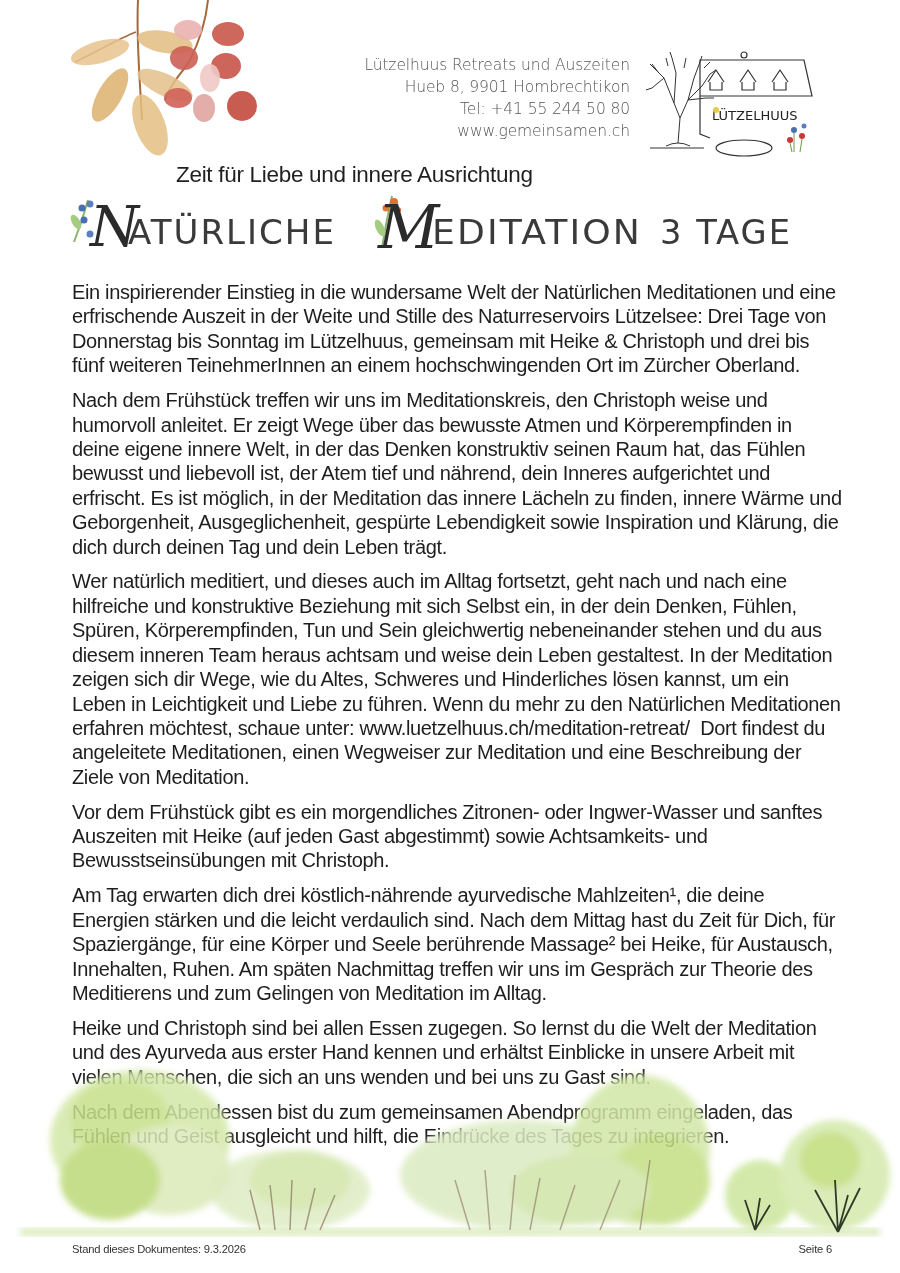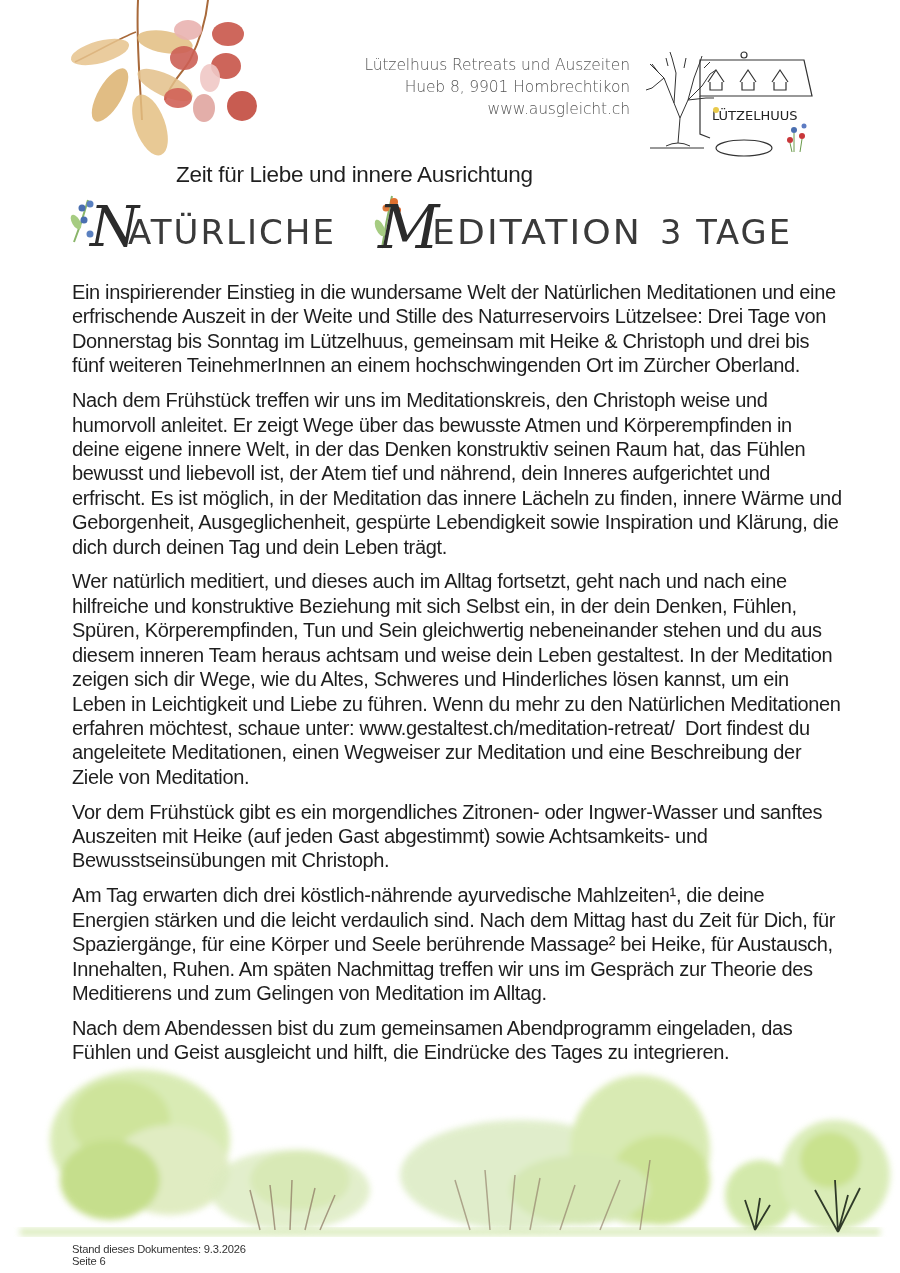--- a/index.html
+++ b/index.html
@@ -21,21 +21,21 @@
   .title { position: absolute; left: 70px; top: 192px; height: 64px; width: 740px; }
   .title-text { position: absolute; left: 0; top: 0; width: 740px; height: 64px; }
 
   .body-text { position: absolute; left: 72px; top: 280px; width: 770px;
                font-size: 20px; line-height: 24.4px; color: #1e1e1e; letter-spacing: -0.35px; }
   .body-text p { margin: 0 0 10.5px 0; }
 
   .landscape { position: absolute; left: 0; top: 1060px; width: 900px; height: 180px; }
 
   .footer { position: absolute; left: 72px; top: 1243px; width: 760px; font-size: 11.2px;
-            color: #333; display: flex; justify-content: space-between; letter-spacing: -0.2px; flex-direction: column; }
+            color: #333; display: flex; justify-content: space-between; letter-spacing: -0.2px; }
 </style>
 </head>
 <body>
 
 <svg class="leaves" viewBox="0 0 210 160">
   <path d="M78 0 C 76 40, 80 80, 82 120" stroke="#a8693a" stroke-width="2" fill="none"></path>
   <path d="M148 0 C 146 20, 140 40, 130 60 C 122 74, 112 80, 105 100" stroke="#a8693a" stroke-width="2" fill="none"></path>
   <path d="M76 32 C 60 38, 40 50, 15 62" stroke="#a8693a" stroke-width="1.5" fill="none"></path>
   <ellipse cx="40" cy="52" rx="30" ry="11" transform="rotate(-15 40 52)" fill="#e6c38d" opacity="0.85"></ellipse>
   <ellipse cx="105" cy="42" rx="28" ry="11" transform="rotate(10 105 42)" fill="#e2bd80" opacity="0.85"></ellipse>
@@ -48,21 +48,22 @@
   <ellipse cx="166" cy="66" rx="15" ry="13" fill="#c85448" opacity="0.9"></ellipse>
   <ellipse cx="150" cy="78" rx="10" ry="14" fill="#f0c8c5" opacity="0.9"></ellipse>
   <ellipse cx="118" cy="98" rx="14" ry="10" fill="#d06258" opacity="0.9"></ellipse>
   <ellipse cx="144" cy="108" rx="11" ry="14" fill="#e0a5a0" opacity="0.9"></ellipse>
   <ellipse cx="182" cy="106" rx="15" ry="15" fill="#c24a3e" opacity="0.9"></ellipse>
 </svg>
 
 <div class="contact">
   <div>Lützelhuus Retreats und Auszeiten</div>
   <div>Hueb 8, 9901 Hombrechtikon</div>
-  <div>www.ausgleicht.ch</div>
+  <div>Tel: +41 55 244 50 80</div>
+  <div>www.gemeinsamen.ch</div>
 </div>
 
 <svg class="logo" viewBox="0 0 172 112">
 
   <g stroke="#333" stroke-width="1" fill="none">
     <path d="M34 95 L36 70 L30 55 M36 70 L44 52 M30 55 L20 30 M30 55 L32 25 M44 52 L50 30 M44 52 L58 38 M20 30 L10 20 M32 25 L28 10 M50 30 L56 14 M58 38 L66 26 M20 30 L8 40 M44 52 L62 50"></path>
     <path d="M10 20 l-4 -4 M28 10 l-2 -6 M56 14 l2 -6 M66 26 l6 -4 M8 40 l-6 2 M62 50 l8 0 M14 24 l-6 -8 M24 18 l-2 -8 M40 20 l2 -10 M60 20 l6 -6"></path>
     <path d="M22 98 Q 34 92 46 98"></path>
     <path d="M6 100 L 60 100"></path>
   </g>
@@ -113,25 +114,26 @@
     <text x="362" y="52" font-family="DejaVu Sans, sans-serif" font-size="34" letter-spacing="2" fill="#3a3a3a" textLength="210" lengthAdjust="spacingAndGlyphs">EDITATION</text>
     <text x="590" y="52" font-family="DejaVu Sans, sans-serif" font-size="34" letter-spacing="2" fill="#3a3a3a" textLength="132" lengthAdjust="spacingAndGlyphs">3 TAGE</text>
   </svg>
 </div>
 
 <div class="body-text">
   <p>Ein inspirierender Einstieg in die wundersame Welt der Natürlichen Meditationen und eine erfrischende Auszeit in der Weite und Stille des Naturreservoirs Lützelsee: Drei Tage von Donnerstag bis Sonntag im Lützelhuus, gemeinsam mit Heike &amp; Christoph und drei bis fünf weiteren TeinehmerInnen an einem hochschwingenden Ort im Zürcher Oberland.</p>
   <p>Nach dem Frühstück treffen wir uns im Meditationskreis, den Christoph weise und humorvoll anleitet. Er zeigt Wege über das bewusste Atmen und Körperempfinden in deine eigene innere Welt, in der das Denken konstruktiv seinen Raum hat, das Fühlen bewusst und liebevoll ist, der Atem tief und nährend, dein Inneres aufgerichtet und erfrischt. Es ist möglich, in der Meditation das innere Lächeln zu finden, innere Wärme und Geborgenheit, Ausgeglichenheit, gespürte Lebendigkeit sowie Inspiration und Klärung, die dich durch deinen Tag und dein Leben trägt.</p>
   <p>
     <span>Wer natürlich meditiert, und dieses auch im Alltag fortsetzt, geht nach und nach eine hilfreiche und konstruktive Beziehung mit sich Selbst ein, in der dein Denken, Fühlen, Spüren, Körperempfinden, Tun und Sein gleichwertig nebeneinander stehen und du aus diesem inneren Team heraus achtsam und weise dein Leben gestaltest. In der Meditation zeigen sich dir Wege, wie du Altes, Schweres und Hinderliches lösen kannst, um ein Leben in Leichtigkeit und Liebe zu führen. Wenn du mehr zu den Natürlichen Meditationen erfahren möchtest, schaue unter:</span>
-    <span>www.gestaltest.ch/meditation-retreat/</span>&nbsp;
+    <span>www.luetzelhuus.ch/meditation-retreat/</span>&nbsp;
     <span>Dort findest du angeleitete Meditationen, einen Wegweiser zur Meditation und eine Beschreibung der Ziele von Meditation.</span>
   </p>
   <p>Vor dem Frühstück gibt es ein morgendliches Zitronen- oder Ingwer-Wasser und sanftes Auszeiten mit Heike (auf jeden Gast abgestimmt) sowie Achtsamkeits- und Bewusstseinsübungen mit Christoph.</p>
   <p>Am Tag erwarten dich drei köstlich-nährende ayurvedische Mahlzeiten¹, die deine Energien stärken und die leicht verdaulich sind. Nach dem Mittag hast du Zeit für Dich, für Spaziergänge, für eine Körper und Seele berührende Massage² bei Heike, für Austausch, Innehalten, Ruhen. Am späten Nachmittag treffen wir uns im Gespräch zur Theorie des Meditierens und zum Gelingen von Meditation im Alltag.</p>
+  <p>Heike und Christoph sind bei allen Essen zugegen. So lernst du die Welt der Meditation und des Ayurveda aus erster Hand kennen und erhältst Einblicke in unsere Arbeit mit vielen Menschen, die sich an uns wenden und bei uns zu Gast sind.</p>
   <p>Nach dem Abendessen bist du zum gemeinsamen Abendprogramm eingeladen, das Fühlen und Geist ausgleicht und hilft, die Eindrücke des Tages zu integrieren.</p>
 </div>
 
 <svg class="landscape" viewBox="0 0 900 180">
   <defs>
     <filter id="blur1">
         <feGaussianBlur stdDeviation="3"></feGaussianBlur>
       </filter>
   </defs>
   <rect x="20" y="168" width="860" height="8" fill="#cfe5a6" opacity="0.7" filter="url(#blur1)"></rect>

